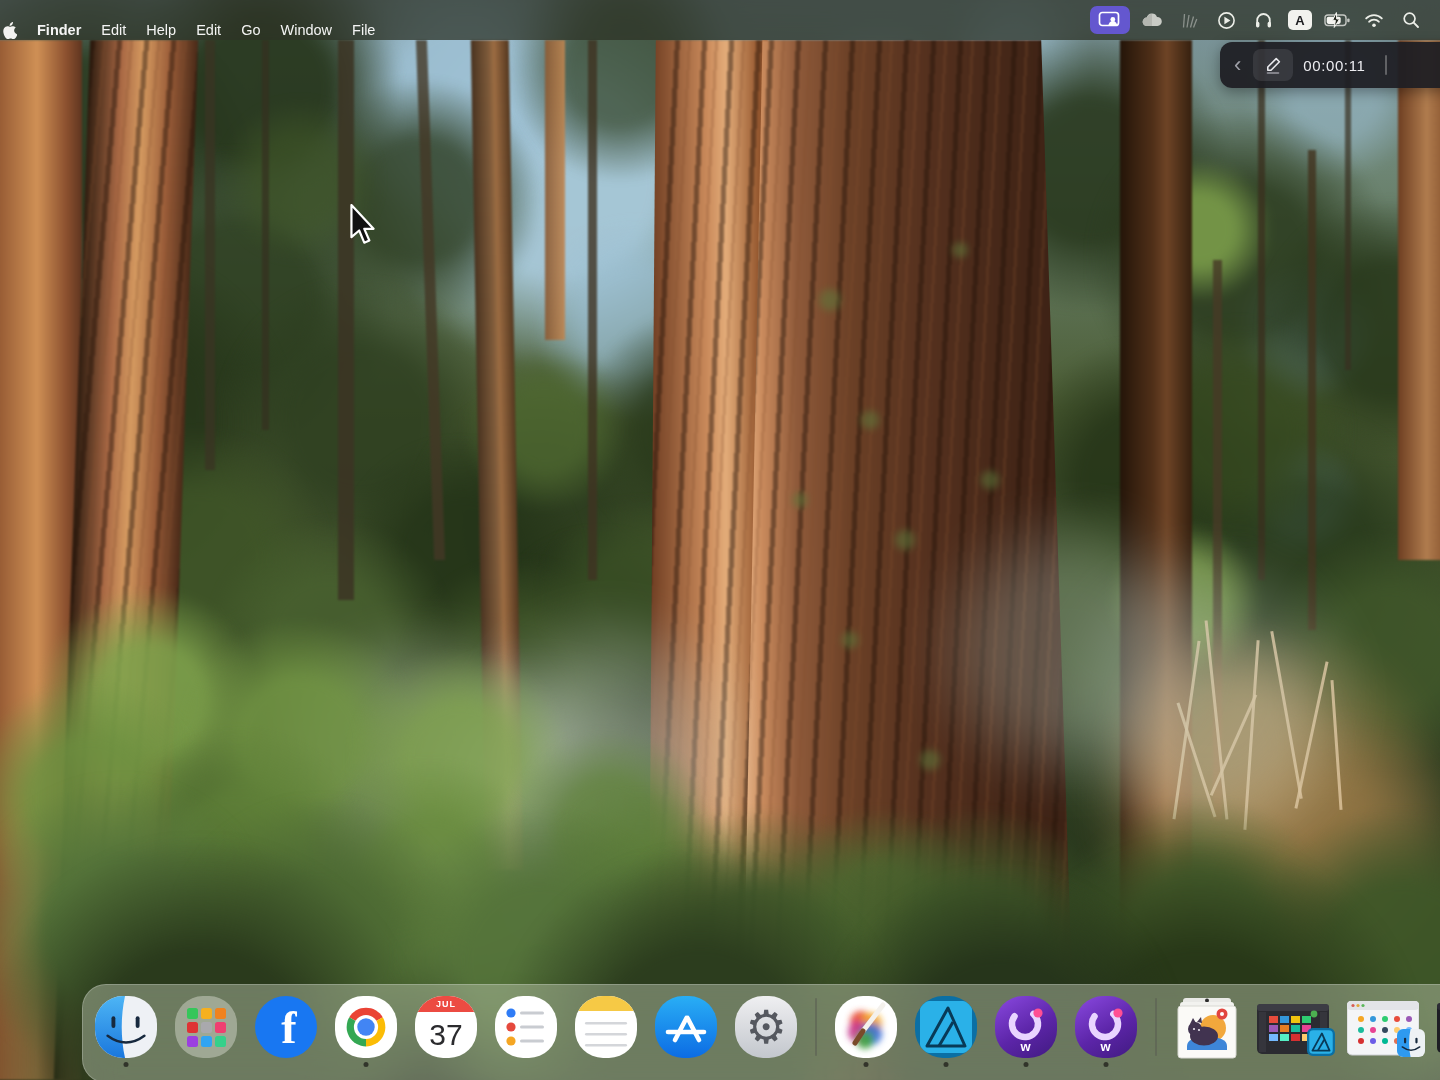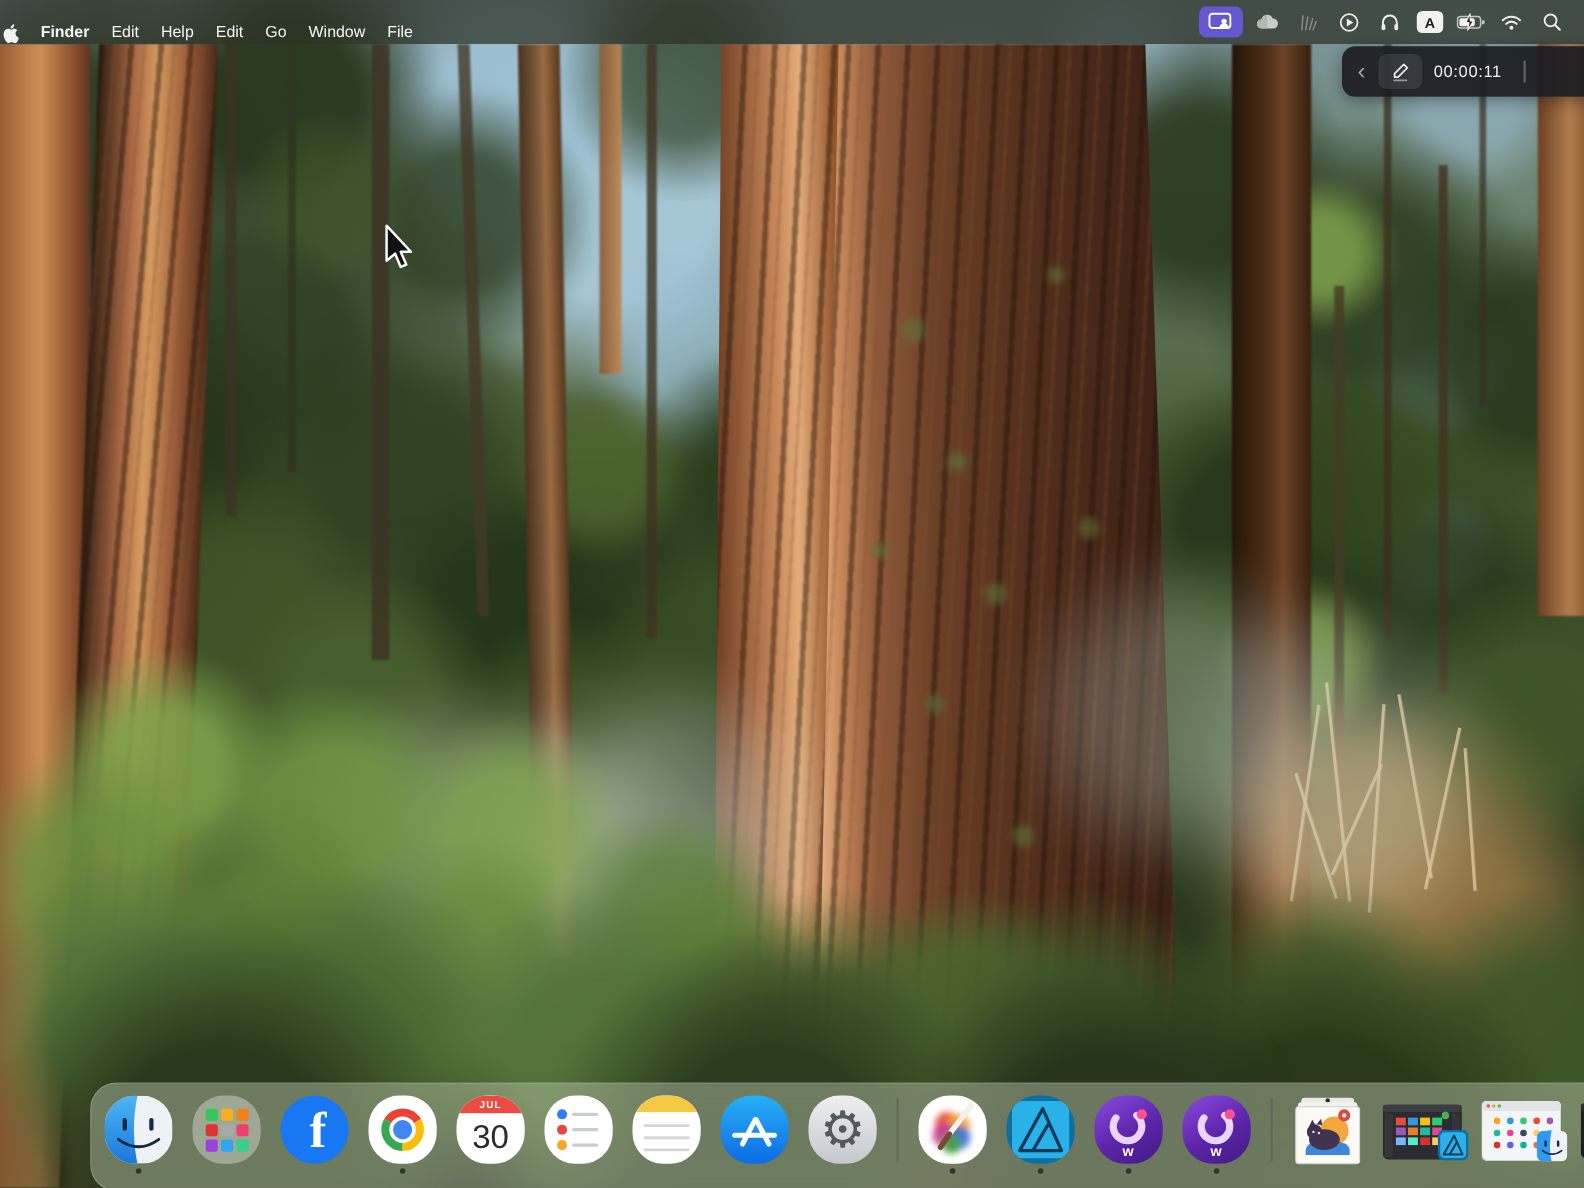--- a/index.html
+++ b/index.html
@@ -331,21 +331,21 @@
           <circle cx="32" cy="32" r="12.5" fill="#fff"></circle>
           <circle cx="32" cy="32" r="9" fill="#4285f4"></circle>
         </svg>
       </div>
       <span class="run-dot"></span>
     </div>
 
     <div class="dock-item">
       <div class="ic wsq">
         <div class="cal-head">JUL</div>
-        <div class="cal-day">30</div>
+        <div class="cal-day">37</div>
       </div>
     </div>
 
     <div class="dock-item">
       <div class="ic wsq">
         <svg width="62" height="62" viewBox="0 0 62 62">
           <circle cx="16" cy="17" r="4.6" fill="#2f7cf6"></circle>
             <rect x="25" y="15.5" width="24" height="3" rx="1.5" fill="#c9ccd1"></rect>
           <circle cx="16" cy="31" r="4.6" fill="#e5493d"></circle>
             <rect x="25" y="29.5" width="24" height="3" rx="1.5" fill="#c9ccd1"></rect>

